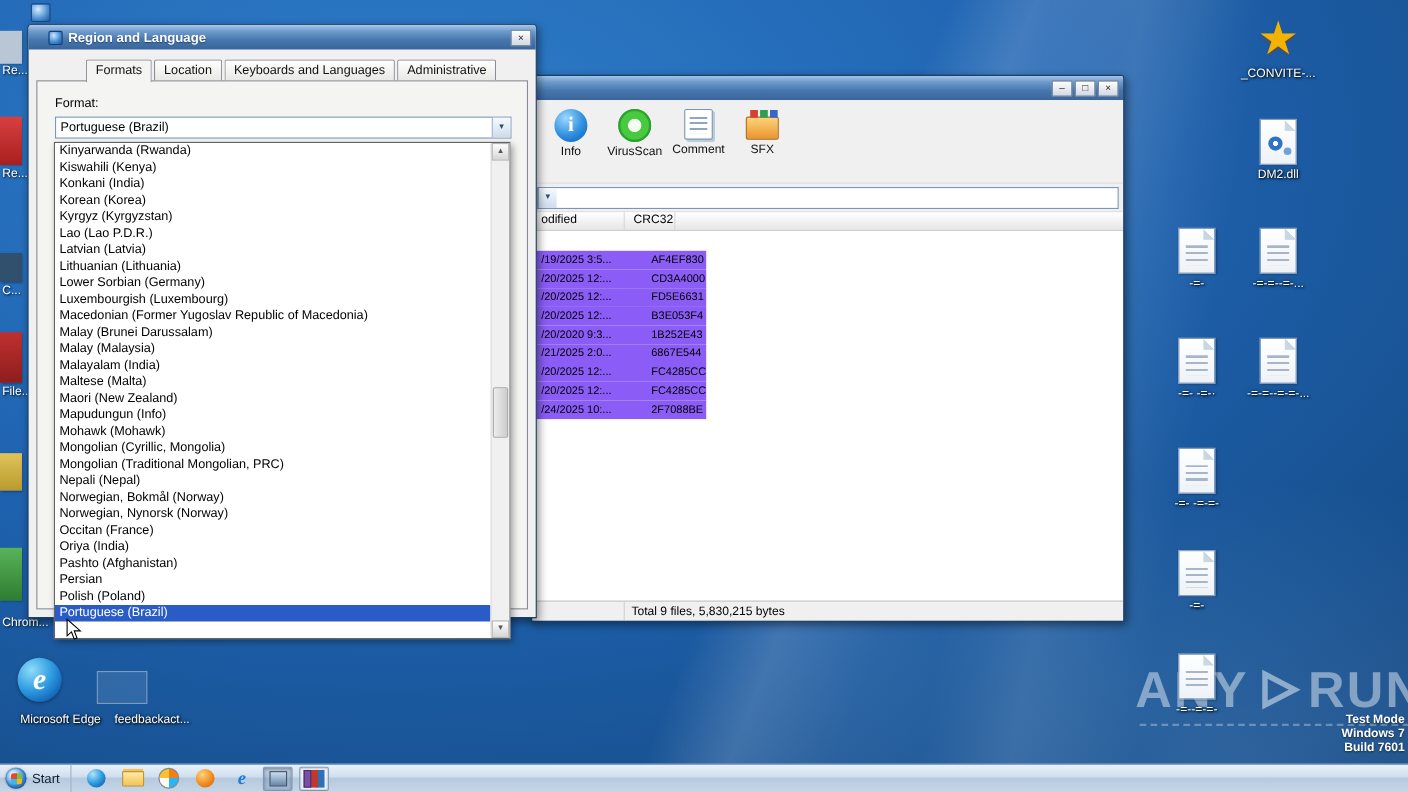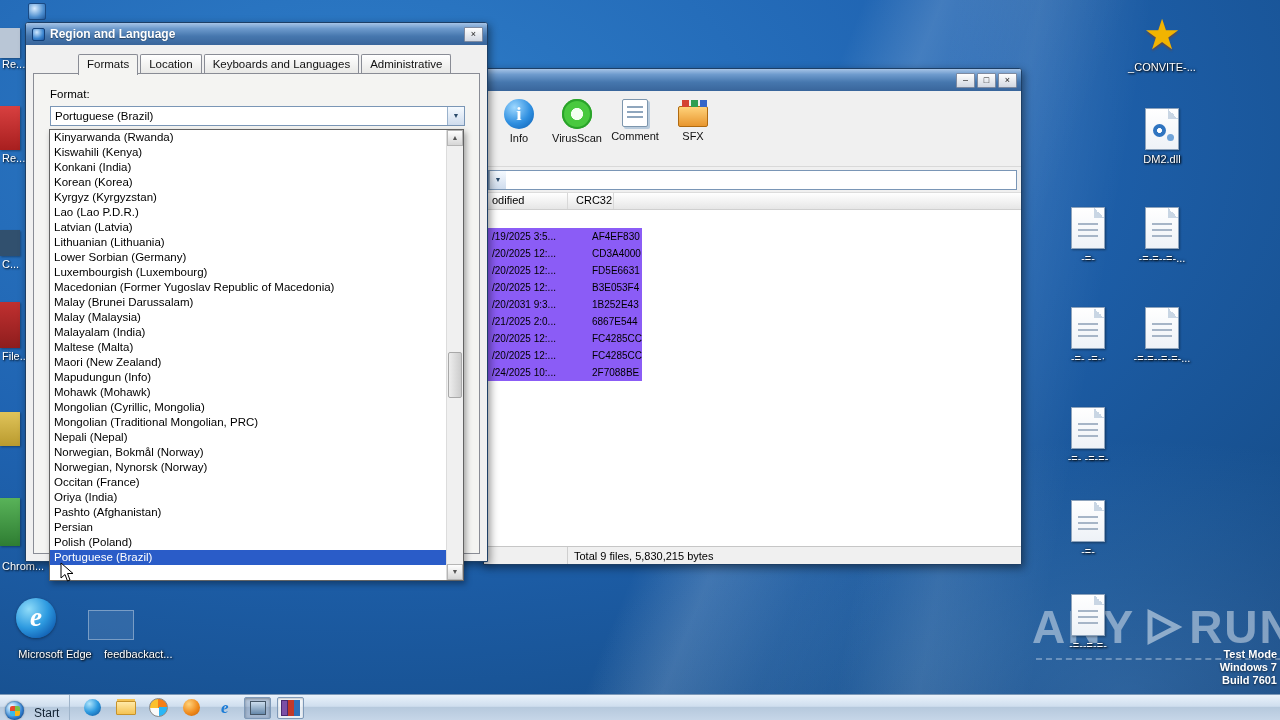--- a/index.html
+++ b/index.html
@@ -8,21 +8,21 @@
     background:
       radial-gradient(ellipse 900px 420px at 88% 96%, rgba(140,200,255,.22), transparent 60%),
       linear-gradient(112deg, transparent 55%, rgba(255,255,255,.16) 60%, rgba(255,255,255,.05) 66%, transparent 72%),
       linear-gradient(100deg, transparent 68%, rgba(255,255,255,.10) 74%, transparent 82%),
       radial-gradient(ellipse 1400px 800px at 28% 18%, #2f7ec9 0%, #1f63b1 45%, #17508f 78%, #0f3d74 100%);
     font-size:12px; color:#000;
   }
 
   
   .cwin { position:absolute; background:#f0f0f0; border:1px solid #1d3f66; border-radius:3px 3px 0 0; box-shadow:2px 3px 8px rgba(0,0,0,.45); }
-  .titlebar { height:22px; display:flex; align-items:center; padding:0 4px 0 6px; border-radius:2px 2px 0 0;
+  .titlebar { height:22px; display:flex; align-items:center; padding:0 4px 0 18px; border-radius:2px 2px 0 0;
     background:linear-gradient(180deg,#a6c4e6 0%,#6e9bcd 25%,#4677ae 60%,#39659b 100%); }
   .titlebar .ttext { flex:1; color:#fff; font-weight:bold; font-size:12px; text-shadow:0 1px 1px rgba(0,0,0,.45); white-space:nowrap; overflow:hidden; }
   .wbtn { width:19px; height:15px; margin-left:2px; background:linear-gradient(#fefefe,#d2d8e2); border:1px solid #7e8aa0;
     font-size:9px; line-height:12px; text-align:center; color:#1c1c1c; border-radius:1px; }
 
   
   .dialog { left:25px; top:22px; width:463px; height:540px; z-index:30; overflow:visible; }
   .dlg-icon { width:13px; height:13px; margin-right:5px; border-radius:2px;
     background:radial-gradient(circle at 35% 30%, #cfe8ff, #3c86d0 60%, #1b55a0); border:1px solid #123f78; }
   .tabs { display:flex; gap:2px; padding:9px 8px 0 8px; position:relative; z-index:2; }
@@ -114,21 +114,21 @@
   .watermark::after { content:""; position:absolute; left:4px; right:4px; bottom:-6px; border-top:2px dashed rgba(228,236,244,.35); }
   .testmode { position:absolute; right:3px; top:648px; z-index:6; text-align:right; color:#fff; font-size:11px; font-weight:bold;
     line-height:13px; text-shadow:0 1px 2px rgba(0,0,0,.6); }
 
   
   .cursor { position:absolute; left:60px; top:562px; z-index:60; }
 
   
   .taskbar { position:absolute; left:0; bottom:0; width:1280px; height:26px; z-index:50; display:flex; align-items:center;
     background:linear-gradient(180deg,#eaf2fb 0%,#cfdeee 45%,#b6c9dd 50%,#c6d6e8 100%); border-top:1px solid #7d99b8; }
-  .start { display:flex; align-items:flex-end; gap:10px; height:100%; padding:0 10px 0 5px; border-right:1px solid #9fb4ca; }
+  .start { display:flex; align-items:center; gap:5px; height:100%; padding:0 10px 0 5px; border-right:1px solid #9fb4ca; }
   .orb { width:19px; height:19px; border-radius:50%; position:relative;
     background:radial-gradient(circle at 35% 30%, #ffffff, #9fd0f5 25%, #2f7fd0 62%, #1a4f96); box-shadow:inset 0 0 2px #0b3a73, 0 0 2px rgba(0,0,0,.4); }
   .orb::before { content:""; position:absolute; left:4.5px; top:4.5px; width:10px; height:10px; border-radius:2px;
     background:conic-gradient(#7ac143 0 25%, #f9b514 0 50%, #39b8ea 0 75%, #e8482c 0); }
   .start-label { font-size:12px; color:#102030; }
   .tb-icons { display:flex; align-items:center; height:100%; padding-left:6px; }
   .tico { width:27px; height:22px; margin:0 3px; border-radius:2px; display:flex; align-items:center; justify-content:center; }
   .tico.pressed { background:rgba(90,120,160,.28); box-shadow:inset 0 1px 3px rgba(0,0,0,.35); border:1px solid #7e99b8; }
   .tico.active { background:rgba(255,255,255,.65); box-shadow:inset 0 1px 2px rgba(0,0,0,.2); border:1px solid #7e99b8; }
   .tico.t-edge::before { content:""; width:17px; height:17px; border-radius:50%;
@@ -284,21 +284,21 @@
         </div>
         <div class="frow">
           <span class="fmod">/20/2025 12:...</span>
           <span class="fcrc">FD5E6631</span>
         </div>
         <div class="frow">
           <span class="fmod">/20/2025 12:...</span>
           <span class="fcrc">B3E053F4</span>
         </div>
         <div class="frow">
-          <span class="fmod">/20/2031 9:3...</span>
+          <span class="fmod">/20/2020 9:3...</span>
           <span class="fcrc">1B252E43</span>
         </div>
         <div class="frow">
           <span class="fmod">/21/2025 2:0...</span>
           <span class="fcrc">6867E544</span>
         </div>
         <div class="frow">
           <span class="fmod">/20/2025 12:...</span>
           <span class="fcrc">FC4285CC</span>
         </div>

